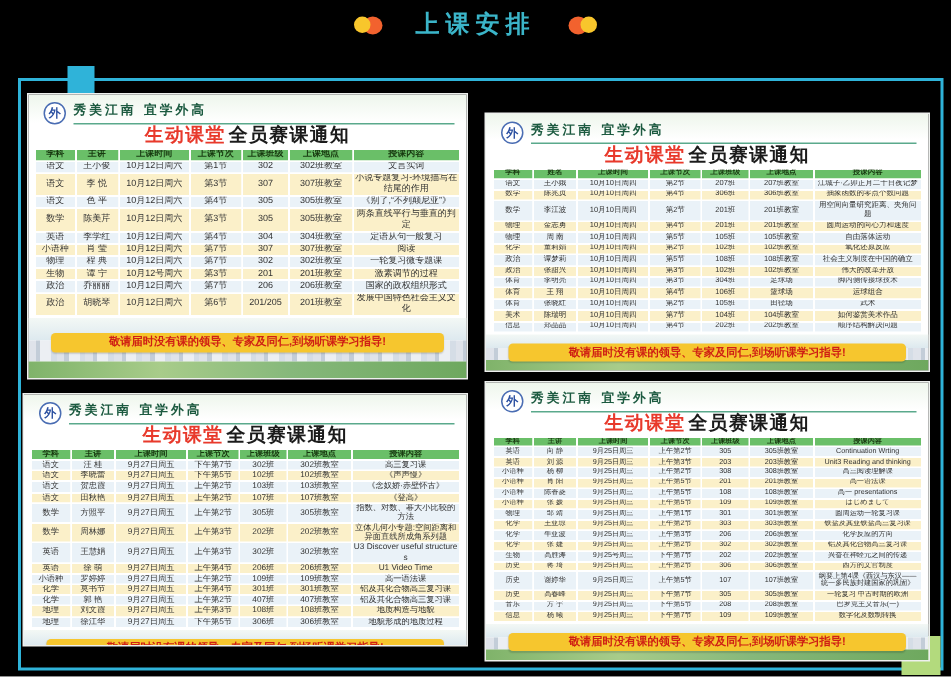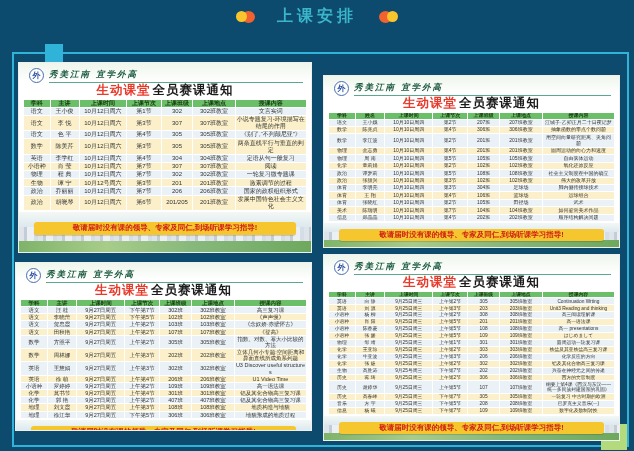--- a/index.html
+++ b/index.html
@@ -1,17 +1,17 @@
 <!DOCTYPE html>
 <html><head>
 <meta charset="utf-8">
 <style>
   html,body{margin:0;padding:0;background:#fff;width:634px;height:451px;overflow:hidden;
     font-family:"Liberation Sans",sans-serif;-webkit-text-size-adjust:none;}
-  .slide{position:relative;width:634px;height:451px;background:#0c4a6e;}
+  .slide{position:relative;width:634px;height:451px;background:#000000;}
 
   
   .top-header{position:absolute;top:6px;left:0;right:0;display:flex;justify-content:center;
     align-items:center;gap:22px;}
   .page-title{color:#3bb5c9;font-size:16px;font-weight:bold;letter-spacing:4px;}
   .deco{display:flex;align-items:center;}
   .deco i{display:block;border-radius:50%;}
   .c-orange{width:13px;height:12px;background:#f2622e;}
   .c-yellow{width:11px;height:11px;background:#f8c62c;}
   .deco-left .c-yellow{margin-right:-5px;z-index:2;position:relative;}
@@ -29,21 +29,21 @@
   .pos-tl{left:18px;top:62px;width:294px;height:191px;}
   .pos-tr{left:323px;top:75px;width:297px;height:173px;}
   .pos-bl{left:15px;top:262px;width:297px;height:169px;}
   .pos-br{left:323px;top:254px;width:297px;height:187px;}
 
   .p-head{display:flex;align-items:flex-end;gap:5px;padding:3px 8px 0 10px;height:17px;flex:none;}
   .logo{width:15px;height:15px;border:1px solid #4a6db3;border-radius:50%;background:#fff;
     display:flex;align-items:center;justify-content:center;flex:none;box-sizing:border-box;}
   .logo span{color:#2a4fa0;font-size:8px;font-weight:bold;line-height:1;}
   .motto-wrap{flex:1;border-bottom:1px solid #5aa98c;padding-bottom:1px;}
-  .motto{font-family:"DejaVu Serif",serif;font-style:italic;font-weight:bold;font-size:8.5px;
+  .motto{font-family:"DejaVu Serif",serif;font-weight:bold;font-size:8.5px;
     color:#1c5a40;letter-spacing:2px;white-space:nowrap;}
 
   .p-title{flex:none;height:15px;text-align:center;font-weight:bold;font-size:12.5px;line-height:15px;
     letter-spacing:1px;white-space:nowrap;}
   .t-red{color:#e8392b;text-align:right;}
   .t-dark{color:#1b1b1b;margin-left:2px;}
 
   table.sched{flex:1;width:calc(100% - 8px);margin:1px 4px;border-collapse:collapse;table-layout:fixed;
     border:1px solid #ccd8cc;}
   table.sched th,table.sched td{border:1px solid #ffffff;padding:0 1px;text-align:center;

